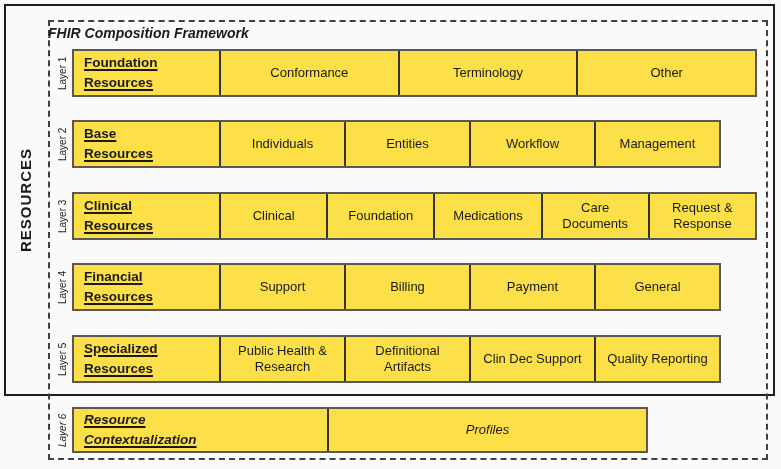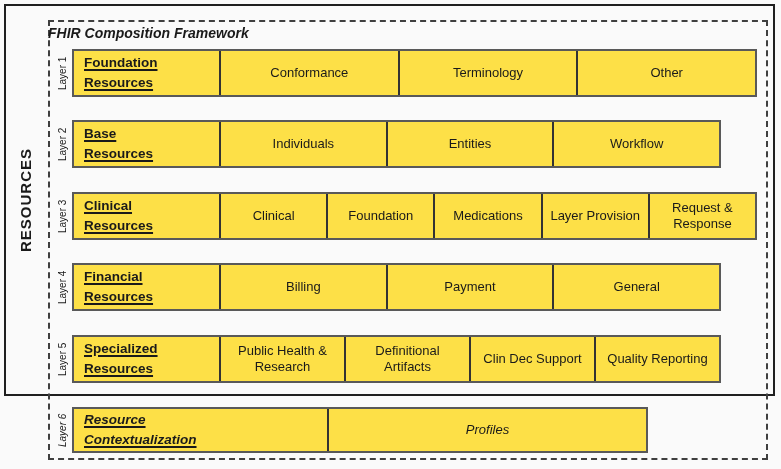--- a/index.html
+++ b/index.html
@@ -131,45 +131,47 @@
   <div class="row w577 h48" style="top:120px;">
     <div class="layer-tab">Layer 2</div>
     <div class="row-table">
       <div class="label-cell lbl145">
         <span>Base</span>
         <span>Resources</span>
       </div>
       <div class="cell">Individuals</div>
       <div class="cell">Entities</div>
       <div class="cell">Workflow</div>
+      <div class="cell">Management</div>
     </div>
   </div>
 
   <div class="row w685 h48" style="top:192px;border-radius:15px;">
     <div class="layer-tab">Layer 3</div>
     <div class="row-table">
       <div class="label-cell lbl145">
         <span>Clinical</span>
         <span>Resources</span>
       </div>
       <div class="cell">Clinical</div>
       <div class="cell">Foundation</div>
       <div class="cell">Medications</div>
-      <div class="cell">Layer Provision</div>
+      <div class="cell">Care Documents</div>
       <div class="cell">Request &amp; Response</div>
     </div>
   </div>
 
   <div class="row w577 h48" style="top:263px;">
     <div class="layer-tab">Layer 4</div>
     <div class="row-table">
       <div class="label-cell lbl145">
         <span>Financial</span>
         <span>Resources</span>
       </div>
+      <div class="cell">Support</div>
       <div class="cell">Billing</div>
       <div class="cell">Payment</div>
       <div class="cell">General</div>
     </div>
   </div>
 
   <div class="row w577 h48" style="top:335px;">
     <div class="layer-tab">Layer 5</div>
     <div class="row-table">
       <div class="label-cell lbl145">

